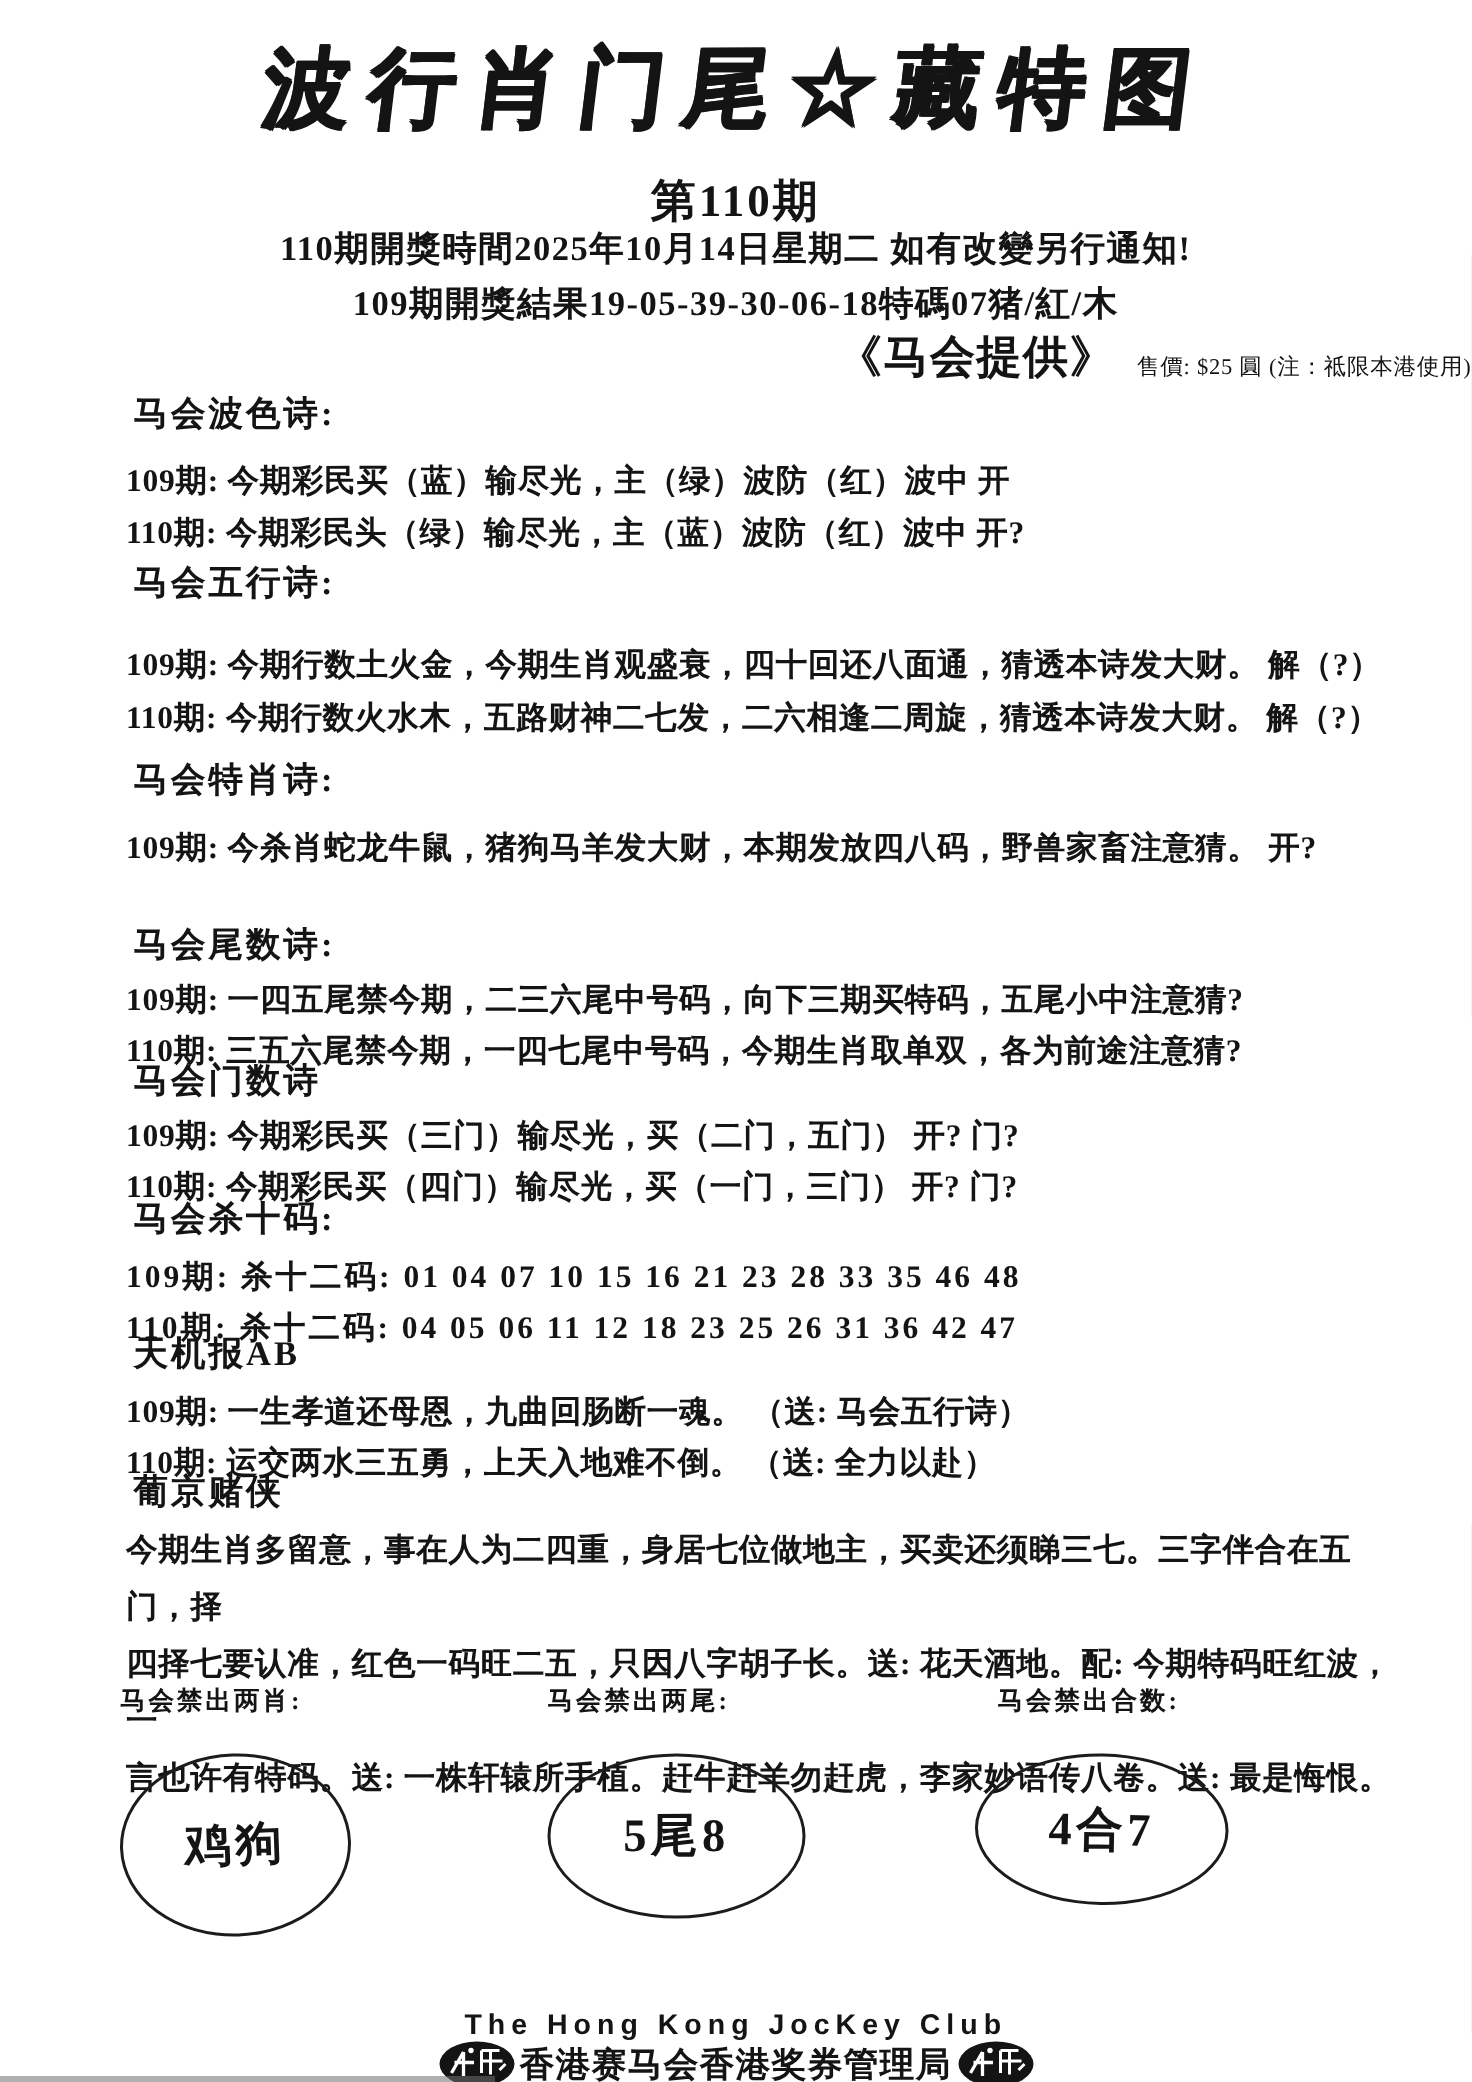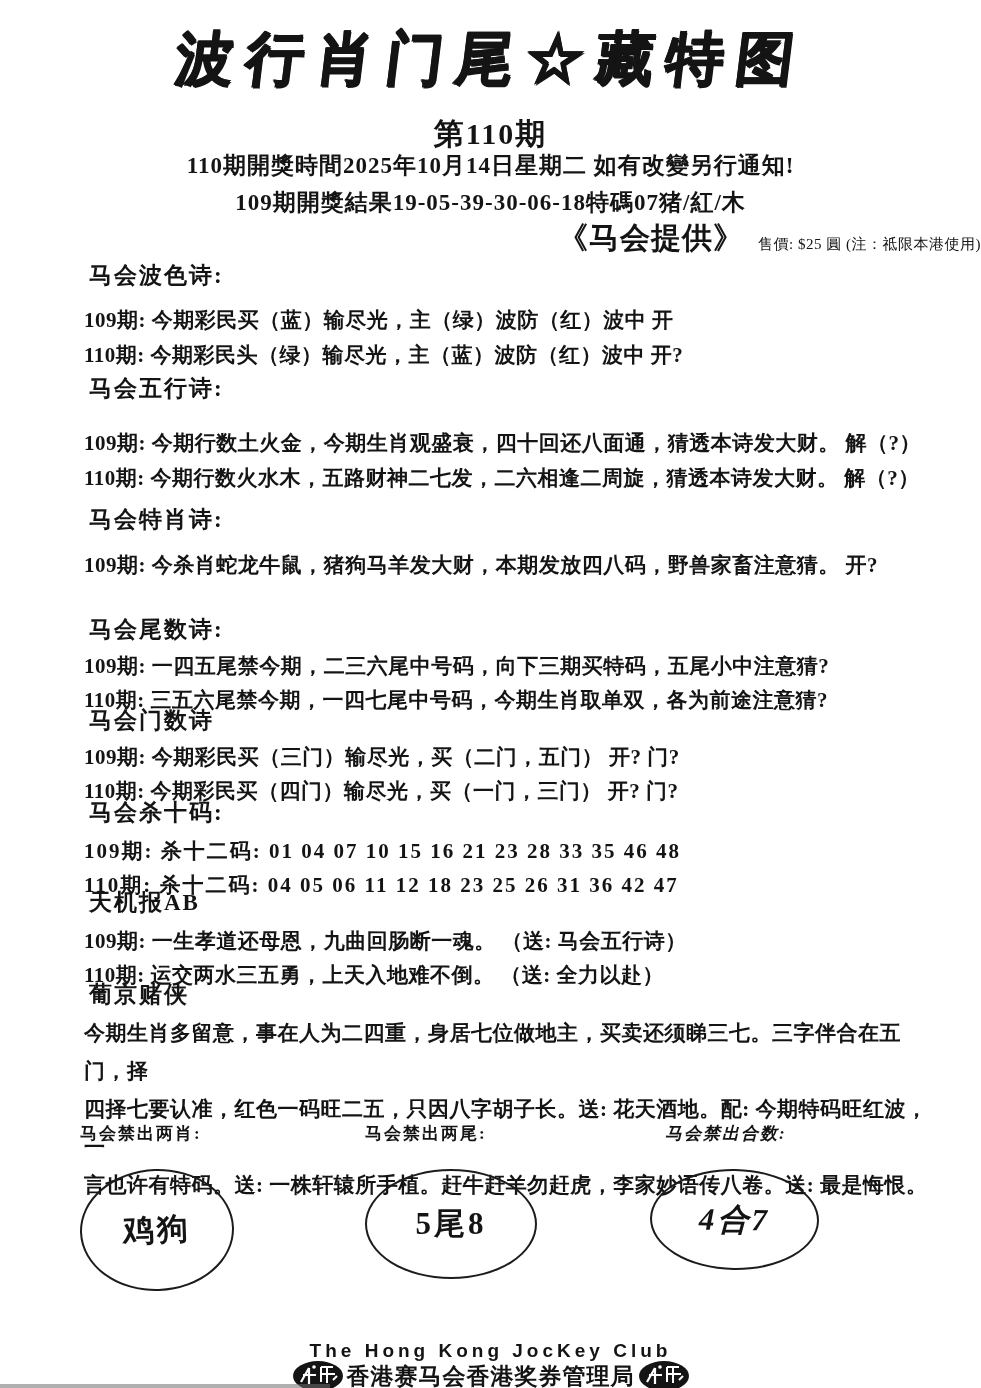--- a/index.html
+++ b/index.html
@@ -95,21 +95,21 @@
     border-radius:50%;
     display:flex;
     align-items:center;
     justify-content:center;
   }
   .oval span{font-size:31px;font-weight:900;letter-spacing:3px;}
   .fcol1{left:80px;top:1122px;}
   .fcol1 .oval{width:150px;height:118px;transform:rotate(-2deg);}
   .fcol2{left:365px;top:1122px;}
   .fcol2 .oval{width:168px;height:106px;}
-  .fcol3{left:665px;top:1122px;font-style:italic;}
+  .fcol3{left:665px;top:1122px;}
   .fcol3 .oval{width:165px;height:97px;margin-left:-15px;transform:rotate(1deg);}
 
   
   .footer-row{
     top:1358px;
     display:flex;
     justify-content:center;
     align-items:center;
     gap:2px;
   }

